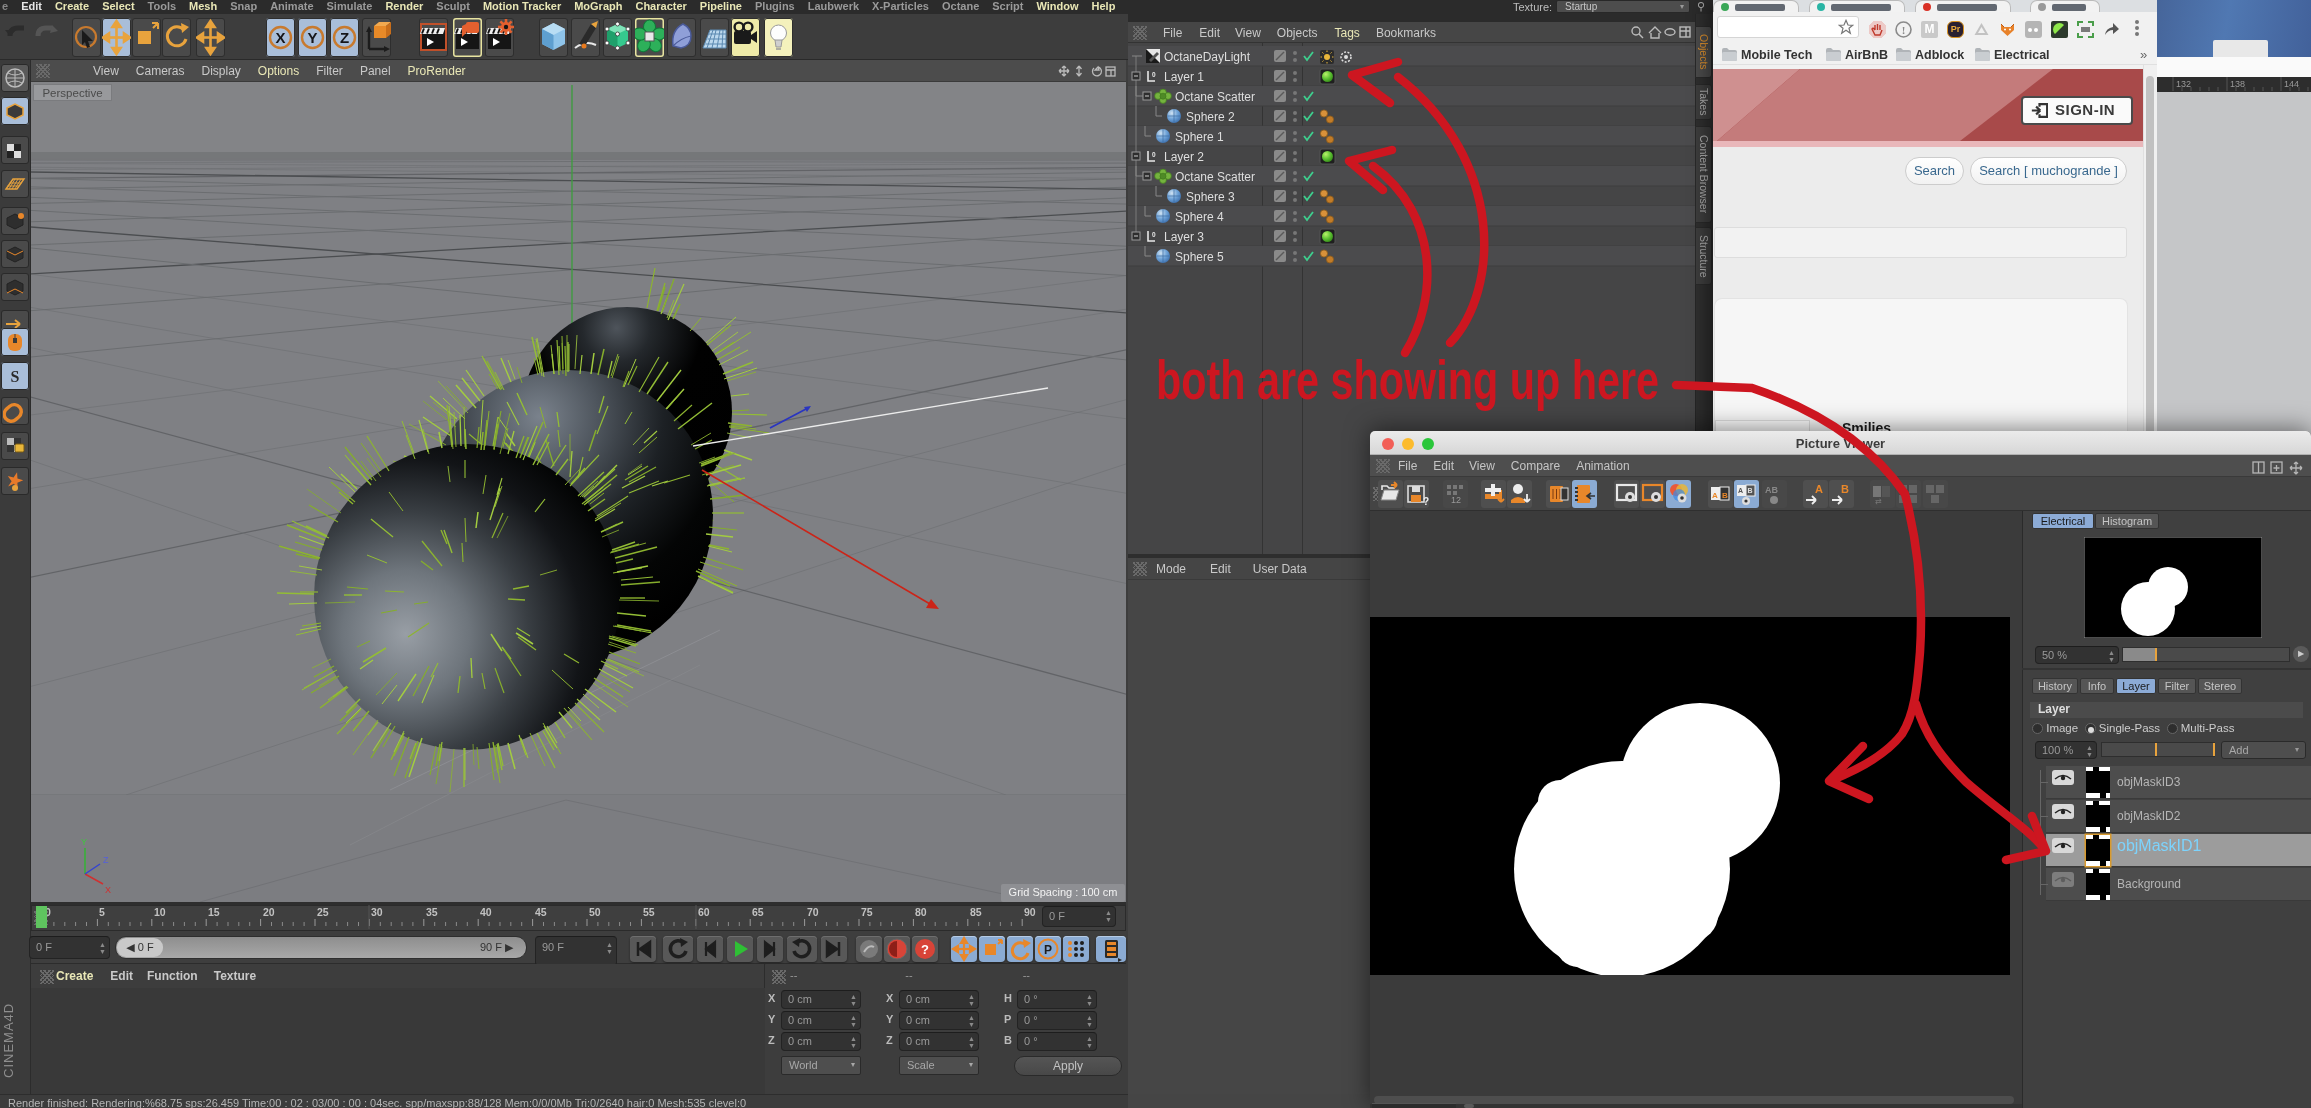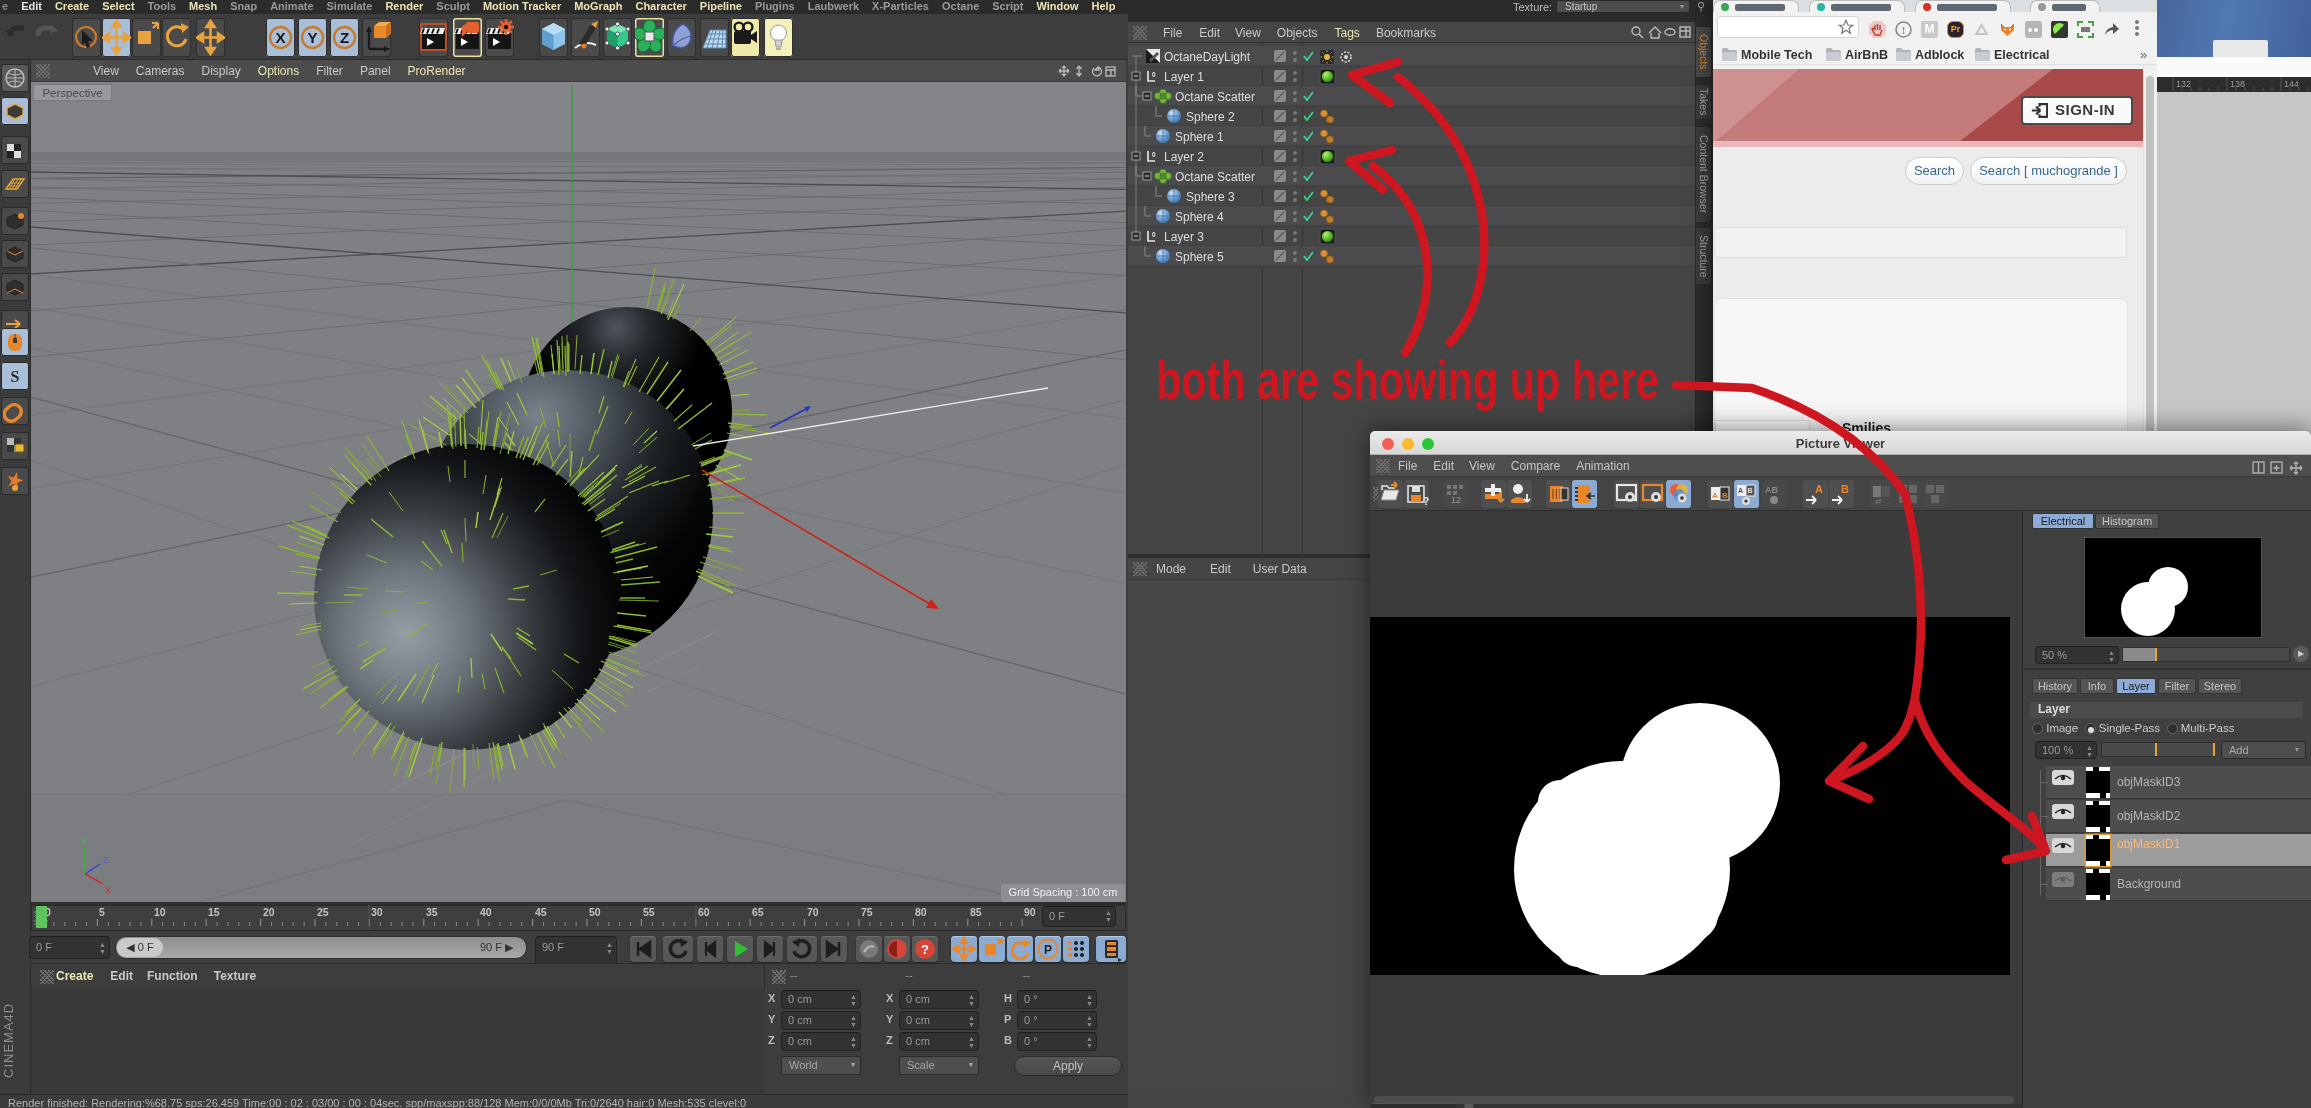--- a/index.html
+++ b/index.html
@@ -1643,21 +1643,21 @@
 <div class="abs" style="left:2052px;top:838px;width:22px;height:15px;background:#d8d8d8;border-radius:3px;"></div>
 <svg class="abs" style="left:2052px;top:838px;" width="22" height="15">
     <path d="M3 9 Q11 2 19 9" fill="none" stroke="#222" stroke-width="1.5"></path>
     <circle cx="11" cy="8" r="2.2" fill="#222"></circle>
   </svg>
 <div class="abs" style="left:2086px;top:835px;width:24px;height:31px;background:#000;box-shadow:0 0 0 1.5px #d89a2e;"></div>
 <div class="abs" style="left:2086px;top:835px;width:24px;height:4px;background:#fff"></div>
 <div class="abs" style="left:2086px;top:861px;width:24px;height:5px;background:#fff"></div>
 <div class="abs" style="left:2093px;top:835px;width:6px;height:4px;background:#000"></div>
 <div class="abs" style="left:2100px;top:861px;width:6px;height:5px;background:#000"></div>
-<div class="abs" style="left:2117px;top:837px;font-size:12px;color:#fdba74">objMaskID1</div>
+<div class="abs" style="left:2117px;top:837px;font-size:16px;color:#7dd3fc">objMaskID1</div>
 <div class="abs" style="left:2046px;top:868px;width:265px;height:33px;background:#4d4d4d;border-bottom:1px solid #3a3a3a"></div>
 <div class="abs" style="left:2040px;top:884px;width:8px;height:1px;background:#666"></div>
 <div class="abs" style="left:2052px;top:872px;width:22px;height:15px;background:#d8d8d8;border-radius:3px;opacity:0.35;"></div>
 <svg class="abs" style="left:2052px;top:872px;opacity:0.35;" width="22" height="15">
     <path d="M3 9 Q11 2 19 9" fill="none" stroke="#222" stroke-width="1.5"></path>
     <circle cx="11" cy="8" r="2.2" fill="#222"></circle>
   </svg>
 <div class="abs" style="left:2086px;top:869px;width:24px;height:31px;background:#000;"></div>
 <div class="abs" style="left:2086px;top:869px;width:24px;height:4px;background:#fff"></div>
 <div class="abs" style="left:2086px;top:895px;width:24px;height:5px;background:#fff"></div>

